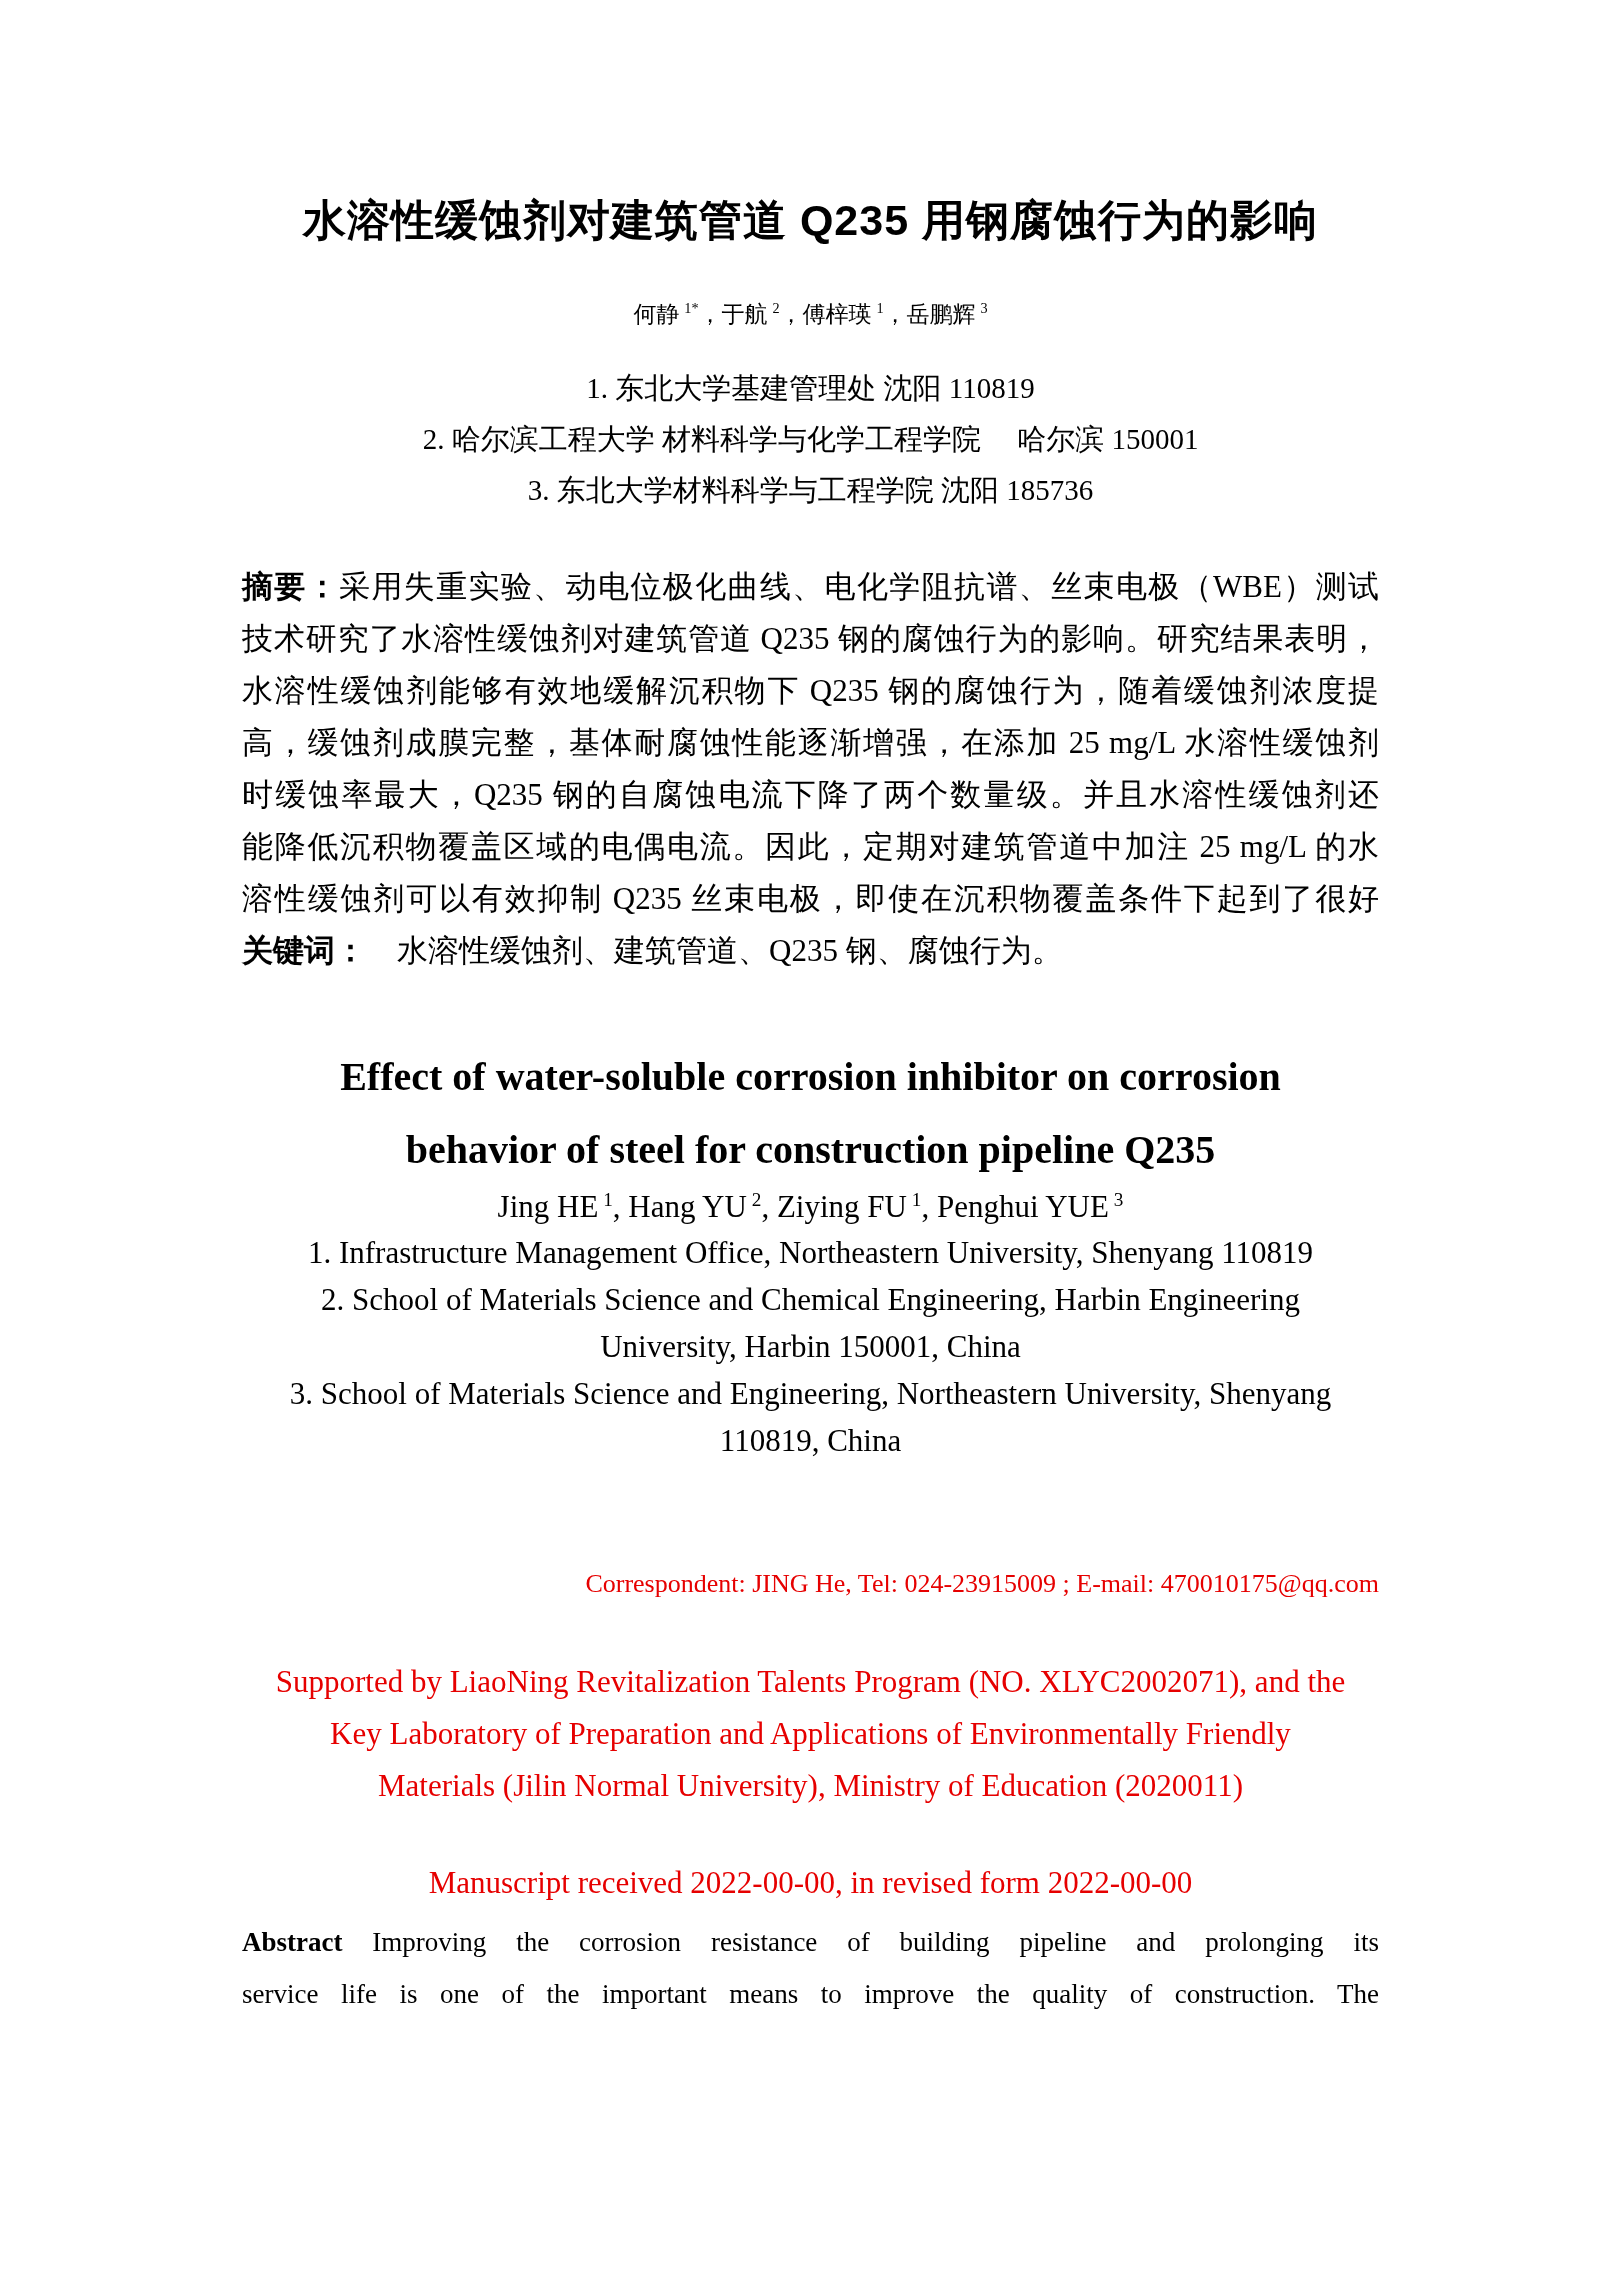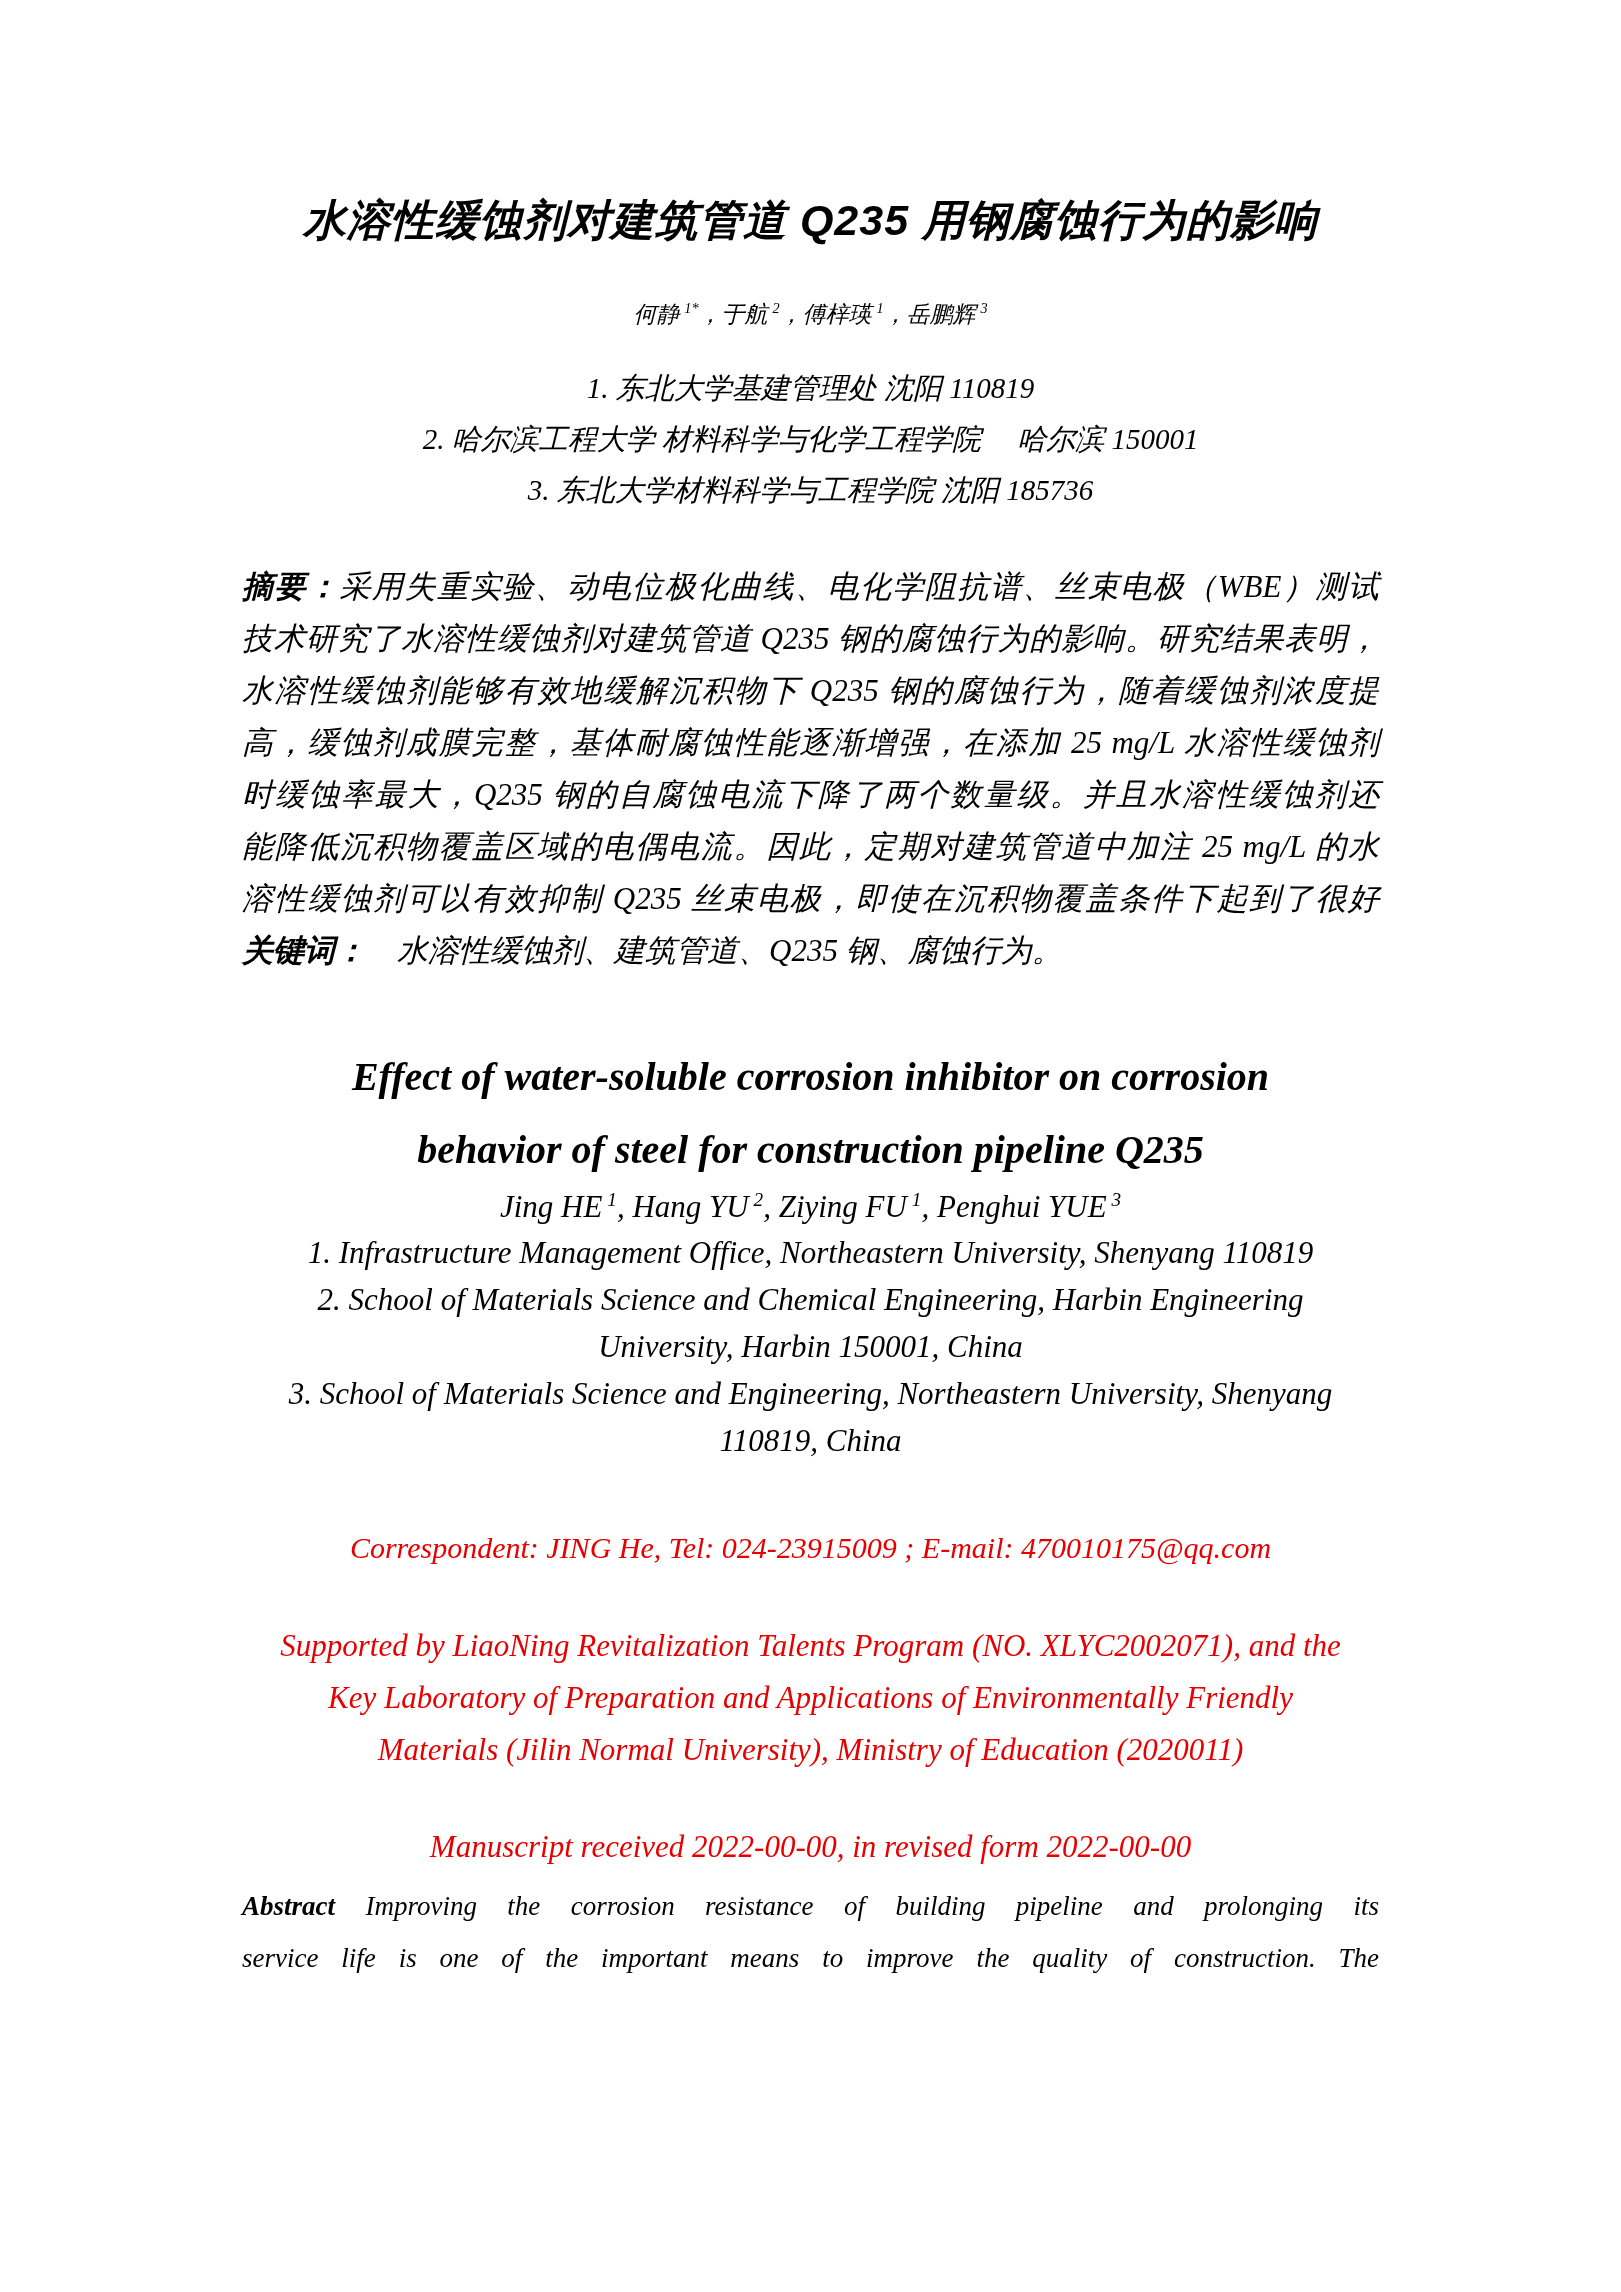--- a/index.html
+++ b/index.html
@@ -6,21 +6,20 @@
   .page {
     position: relative;
     width: 1621px;
     height: 2193px;
     box-sizing: border-box;
     padding: 189px 242px 0 242px;
     background: #ffffff;
     overflow: hidden;
     color: #000000;
     font-family: "Liberation Serif", "DejaVu Serif", serif;
-    font-style: italic;
   }
   .cn-title {
     margin: 0;
     font-family: "Liberation Sans", "DejaVu Sans", sans-serif;
     font-weight: 700;
     font-size: 43px;
     line-height: 63px;
     text-align: center;
     letter-spacing: 1px;
   }
@@ -66,24 +65,24 @@
     line-height: 41px;
     text-align: center;
   }
   .en-affs {
     margin-top: 2px;
     font-size: 31px;
     line-height: 47px;
     text-align: center;
   }
   .correspondent {
-    margin-top: 62px;
-    font-size: 30px;
+    margin-top: 98px;
+    font-size: 26px;
     line-height: 43px;
-    text-align: center;
+    text-align: right;
   }
   .supported {
     margin-top: 51px;
     font-size: 31px;
     line-height: 52px;
     text-align: center;
   }
   .manuscript {
     margin-top: 49px;
     font-size: 31px;

